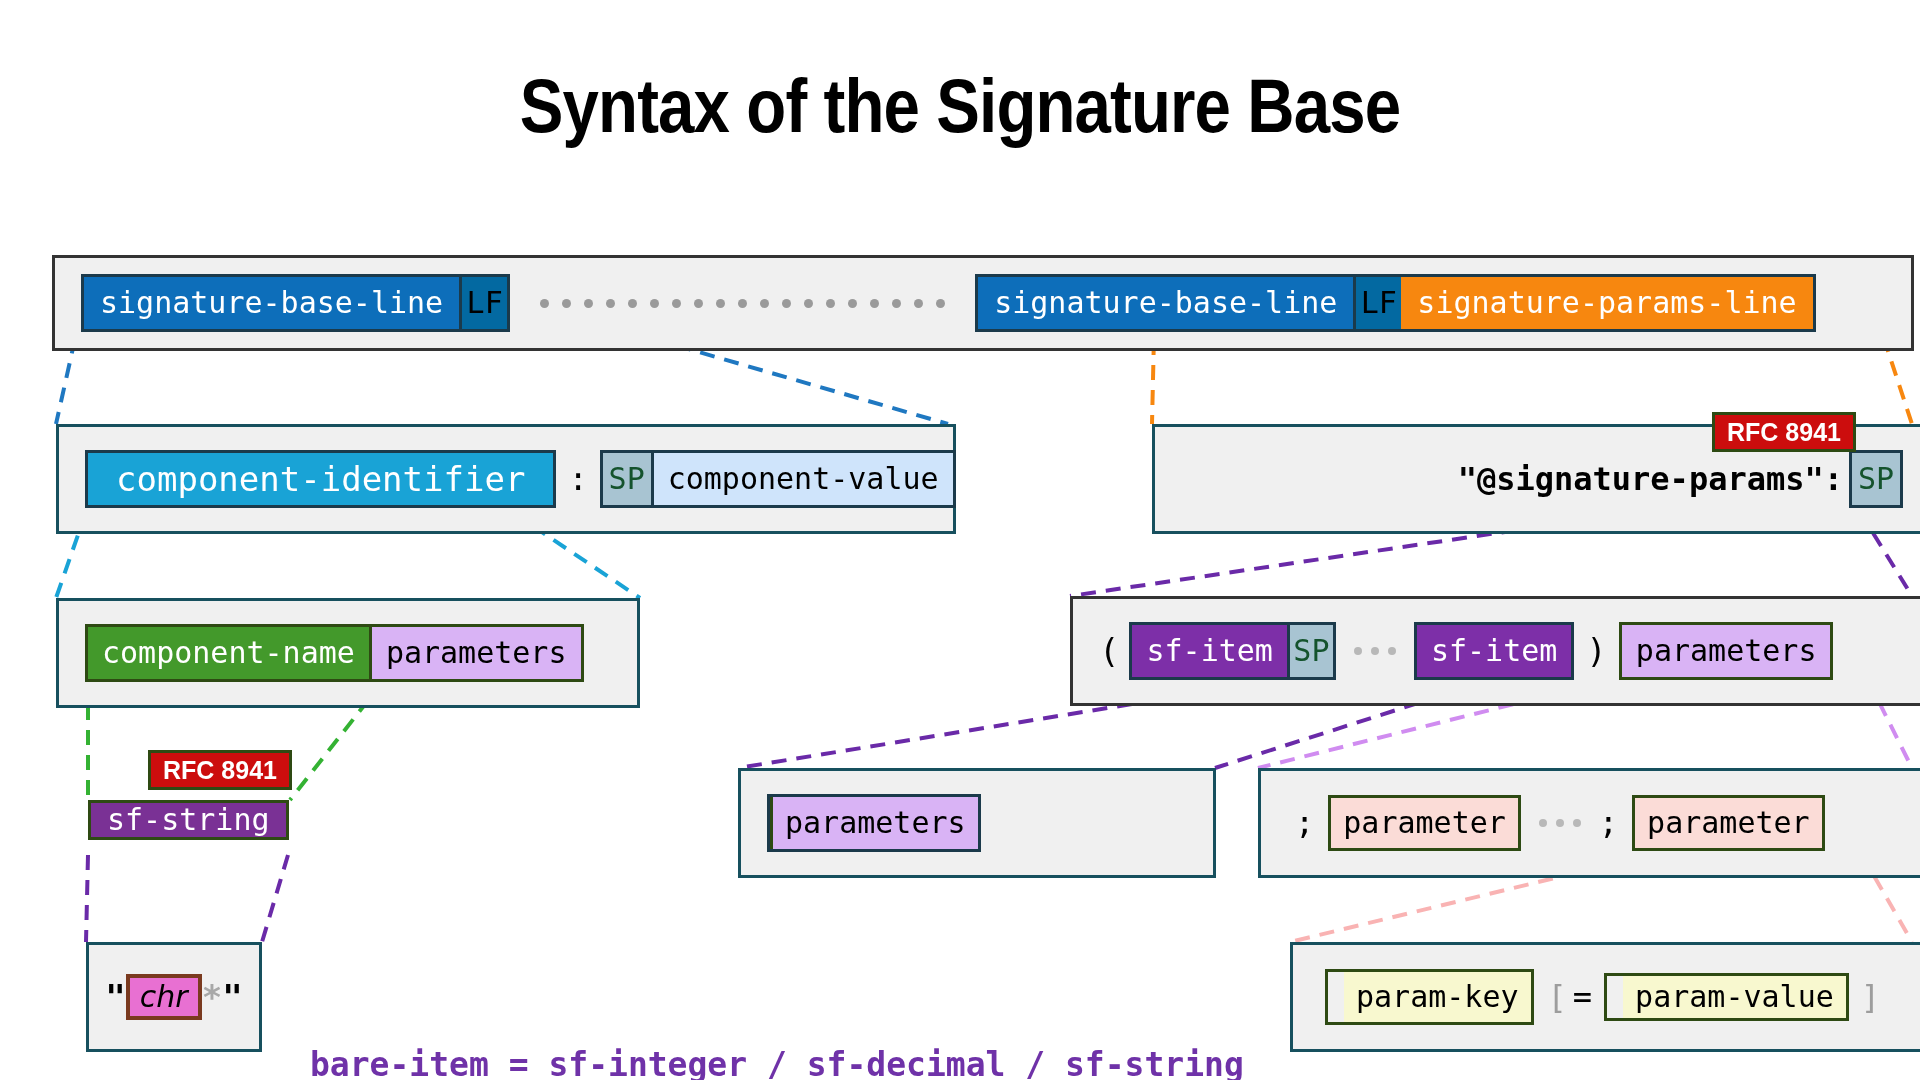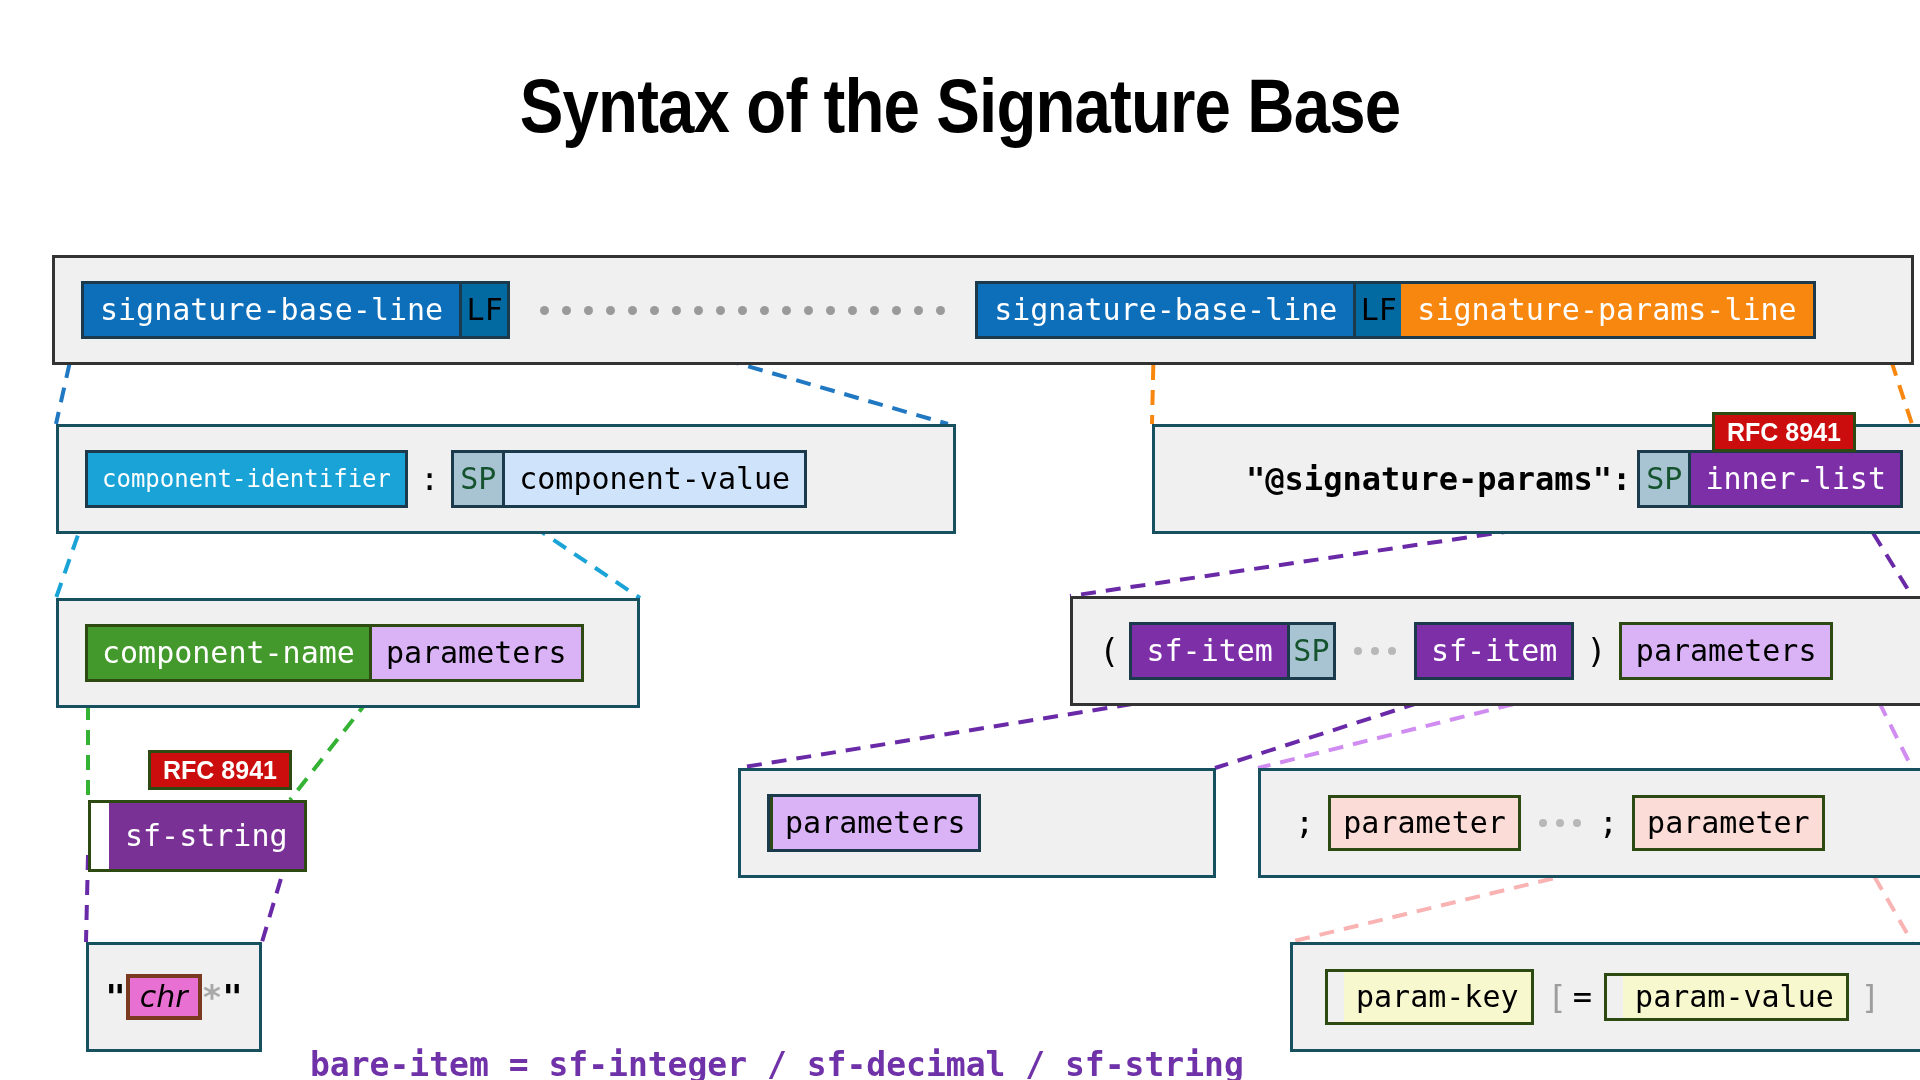--- a/index.html
+++ b/index.html
@@ -131,21 +131,21 @@
     <line x1="1280" y1="680" x2="738" y2="768" stroke="#6a2aa8" stroke-width="4" stroke-dasharray="15,10"></line>
     <line x1="1490" y1="680" x2="1215" y2="768" stroke="#6a2aa8" stroke-width="4" stroke-dasharray="15,10"></line>
 
     <line x1="1610" y1="680" x2="1258" y2="768" stroke="#d08cf0" stroke-width="4" stroke-dasharray="15,10"></line>
     <line x1="1868" y1="680" x2="1912" y2="768" stroke="#d08cf0" stroke-width="4" stroke-dasharray="15,10"></line>
 
     <line x1="1650" y1="855" x2="1290" y2="942" stroke="#f9b3b3" stroke-width="4" stroke-dasharray="15,10"></line>
     <line x1="1862" y1="855" x2="1912" y2="942" stroke="#f9b3b3" stroke-width="4" stroke-dasharray="15,10"></line>
   </svg>
 
-  <div class="panel dark" style="left:52px;top:255px;width:1862px;height:110px;padding:0 26px;">
+  <div class="panel dark" style="left:52px;top:255px;width:1862px;height:96px;padding:0 26px;">
     <div class="grp b-dark" style="height:58px;">
       <div class="chip c-blue" style="padding:0 16px;font-size:30px;">signature-base-line</div>
       <div class="chip c-lf" style="width:48px;font-size:30px;border-left:3px solid #1b3a4b;">LF</div>
     </div>
     <div class="dots" style="margin:0 30px;">
       <span class="dot"></span>
         <span class="dot"></span>
         <span class="dot"></span>
         <span class="dot"></span>
         <span class="dot"></span>
@@ -166,34 +166,33 @@
     </div>
     <div class="grp b-dark" style="height:58px;">
       <div class="chip c-blue" style="padding:0 16px;font-size:30px;">signature-base-line</div>
       <div class="chip c-lf" style="width:48px;font-size:30px;border-left:3px solid #1b3a4b;">LF</div>
       <div class="chip c-orange" style="padding:0 16px;font-size:30px;">signature-params-line</div>
     </div>
   </div>
 
   <div class="panel teal" style="left:56px;top:424px;width:900px;height:110px;padding:0 26px;">
     <div class="grp b-dark" style="height:58px;">
-      <div class="chip c-cyan" style="padding:0 14px;font-size:24px;">component-identifier</div>
+      <div class="chip c-cyan" style="padding:0 28px;font-size:34px;">component-identifier</div>
     </div>
     <div class="plain" style="font-size:32px;margin:0 12px;">:</div>
     <div class="grp b-dark" style="height:58px;">
       <div class="chip c-sp" style="width:48px;font-size:30px;">SP</div>
       <div class="chip c-lblue" style="padding:0 14px;font-size:30px;border-left:3px solid #1b3a4b;">component-value</div>
     </div>
   </div>
 
   <div class="panel teal" style="left:1152px;top:424px;width:780px;height:110px;padding:0 26px;justify-content:flex-end;">
     <div class="plain" style="font-size:32px;font-weight:bold;">"@signature-params":</div>
     <div class="grp b-dark" style="height:58px;margin-left:6px;">
       <div class="chip c-sp" style="width:48px;font-size:30px;">SP</div>
-      <div class="chip c-purple" style="padding:0 14px;font-size:30px;border-left:3px solid #1b3a4b;">inner-list</div>
     </div>
   </div>
   <div class="rfcbadge" style="left:1712px;top:412px;width:144px;height:40px;font-size:25px;">RFC 8941</div>
 
   <div class="panel teal" style="left:56px;top:598px;width:584px;height:110px;padding:0 26px;">
     <div class="grp b-olive" style="height:58px;">
       <div class="chip c-green" style="padding:0 14px;font-size:30px;text-align:right;">component-name</div>
       <div class="chip c-lpurp" style="padding:0 14px;font-size:30px;border-left:3px solid #2e4a13;">parameters</div>
     </div>
   </div>
@@ -212,21 +211,21 @@
     <div class="grp b-dark" style="height:58px;">
       <div class="chip c-purple" style="padding:0 14px;font-size:30px;">sf-item</div>
     </div>
     <div class="plain" style="font-size:34px;margin:0 12px;">)</div>
     <div class="grp b-olive" style="height:58px;">
       <div class="chip c-lpurp" style="padding:0 14px;font-size:30px;">parameters</div>
     </div>
   </div>
 
   <div class="rfcbadge" style="left:148px;top:750px;width:144px;height:40px;font-size:25px;">RFC 8941</div>
-  <div class="grp b-olive" style="position:absolute;left:88px;top:800px;height:72px;padding-left:18px;">
+  <div class="grp b-olive" style="position:absolute;left:88px;top:800px;height:40px;">
     <div class="chip c-purple2" style="padding:0 16px;font-size:30px;">sf-string</div>
   </div>
 
   <div class="panel teal" style="left:738px;top:768px;width:478px;height:110px;padding:0 26px;">
     <div class="grp b-dark" style="height:58px;">
       <div class="chip c-lpurp" style="padding:0 12px;font-size:30px;border-left:3px solid #2e4a13;">parameters</div>
     </div>
   </div>
 
   <div class="panel teal" style="left:1258px;top:768px;width:676px;height:110px;padding:0 34px;">

